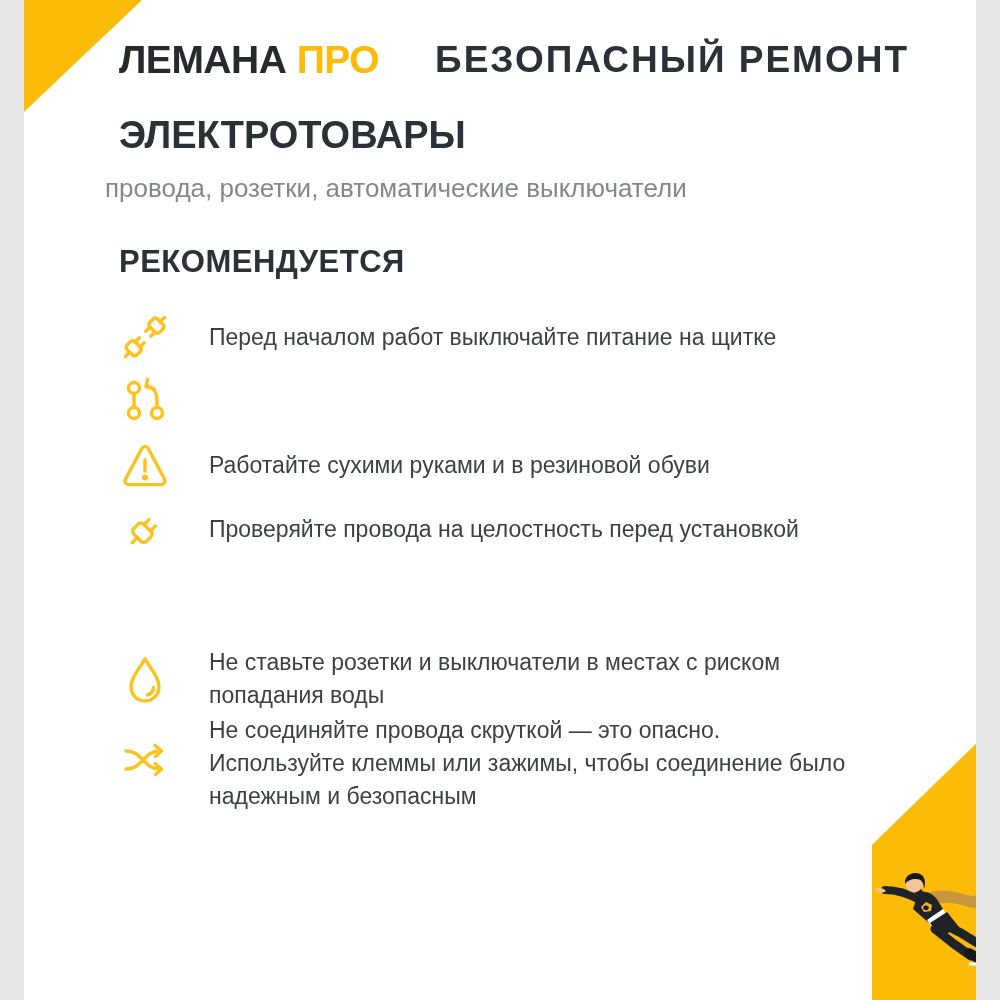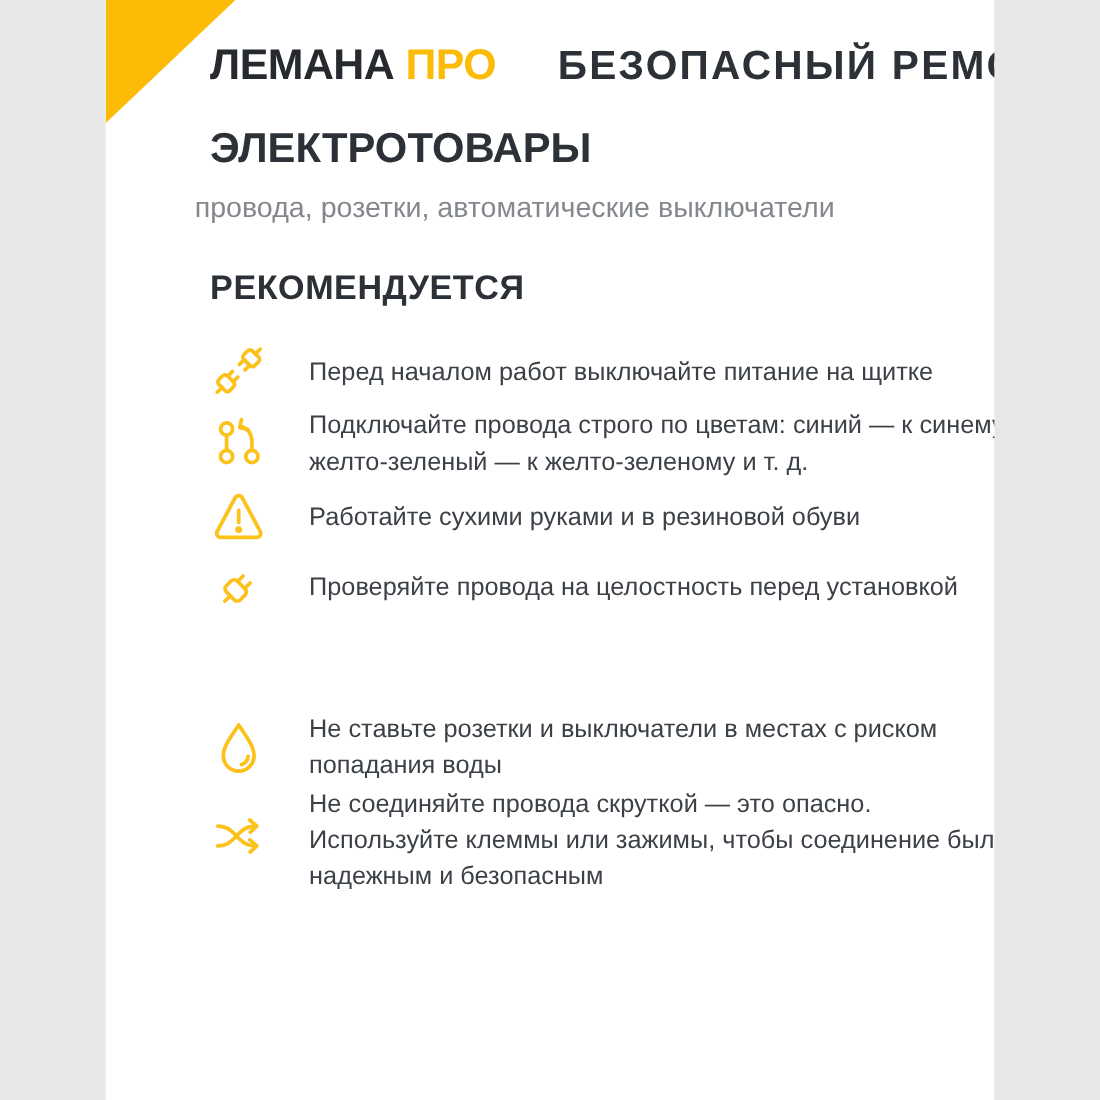--- a/index.html
+++ b/index.html
@@ -5,21 +5,21 @@
   :root{
     --yellow:#FBBB06;
     --icon-yellow:#FCC11A;
     --dark:#2C3137;
     --logo-dark:#26292E;
     --body:#3C4147;
     --muted:#84888D;
   }
   html,body{margin:0;padding:0;background:#e8e8e8;}
   .canvas{
-    position:relative;width:808px;height:1000px;background:#ffffff;
+    position:relative;width:952px;height:1000px;background:#ffffff;
     overflow:hidden;font-family:"Liberation Sans",sans-serif;
     margin:0 auto;
   }
   .corner-tl{
     position:absolute;left:0;top:0;width:118px;height:112px;
     background:var(--yellow);
     clip-path:polygon(0 0,100% 0,0 100%);
   }
   .corner-br{
     position:absolute;left:848px;top:697px;width:152px;height:303px;
@@ -92,22 +92,20 @@
       <div class="icon-cell">
         <svg width="56" height="56" viewBox="0 0 56 56">
           <circle cx="17" cy="15" r="5.5"></circle>
           <line x1="17" y1="20.5" x2="17" y2="34.5"></line>
           <circle cx="17" cy="40" r="5.5"></circle>
           <circle cx="40" cy="40" r="5.5"></circle>
           <path d="M40,34.5 V27 Q40,16 31,13"></path>
           <polyline points="30.5,6.5 29,13.8 36.5,15.5"></polyline>
         </svg>
       </div>
-      <div class="row-text">Подключайте провода строго по цветам: синий — к синему,
-желто-зеленый — к желто-зеленому и т. д.</div>
     </div>
 
     <div class="row">
       <div class="icon-cell">
         <svg width="56" height="56" viewBox="0 0 56 56">
           <path d="M24.8,11.5 a3.7,3.7 0 0 1 6.4,0 L47.5,42 a3.7,3.7 0 0 1 -3.2,5.6 H11.7 a3.7,3.7 0 0 1 -3.2,-5.6 Z"></path>
           <line x1="28" y1="23" x2="28" y2="34"></line>
           <circle cx="28" cy="40.5" r="1.4" fill="#FCC11A"></circle>
         </svg>
       </div>

